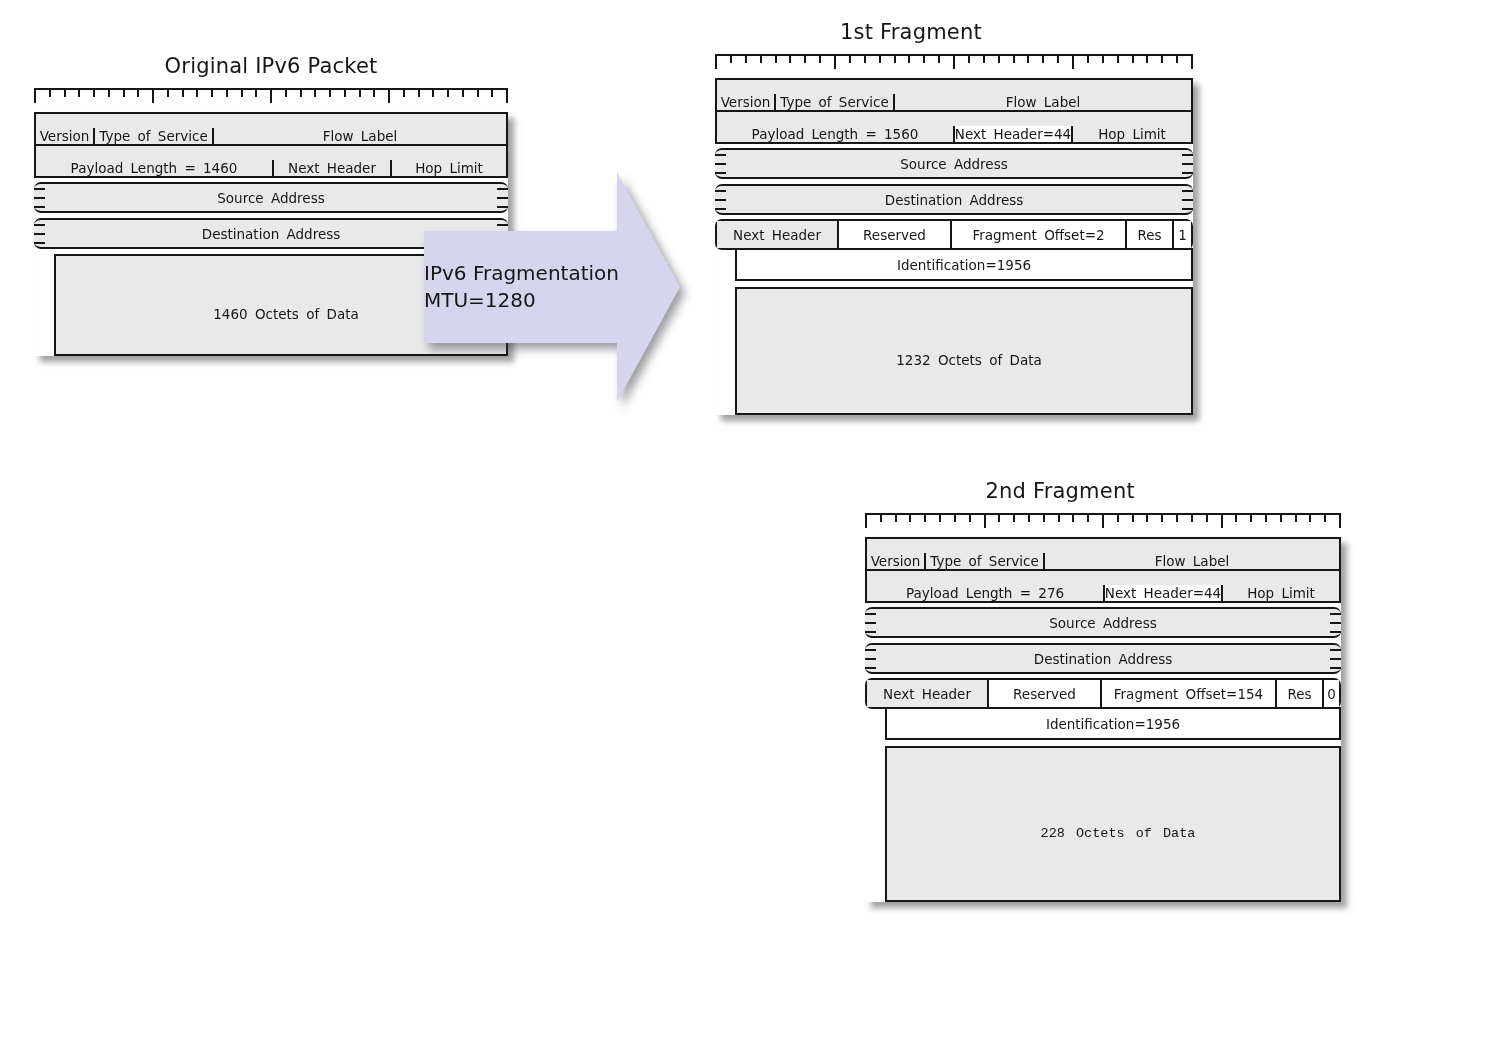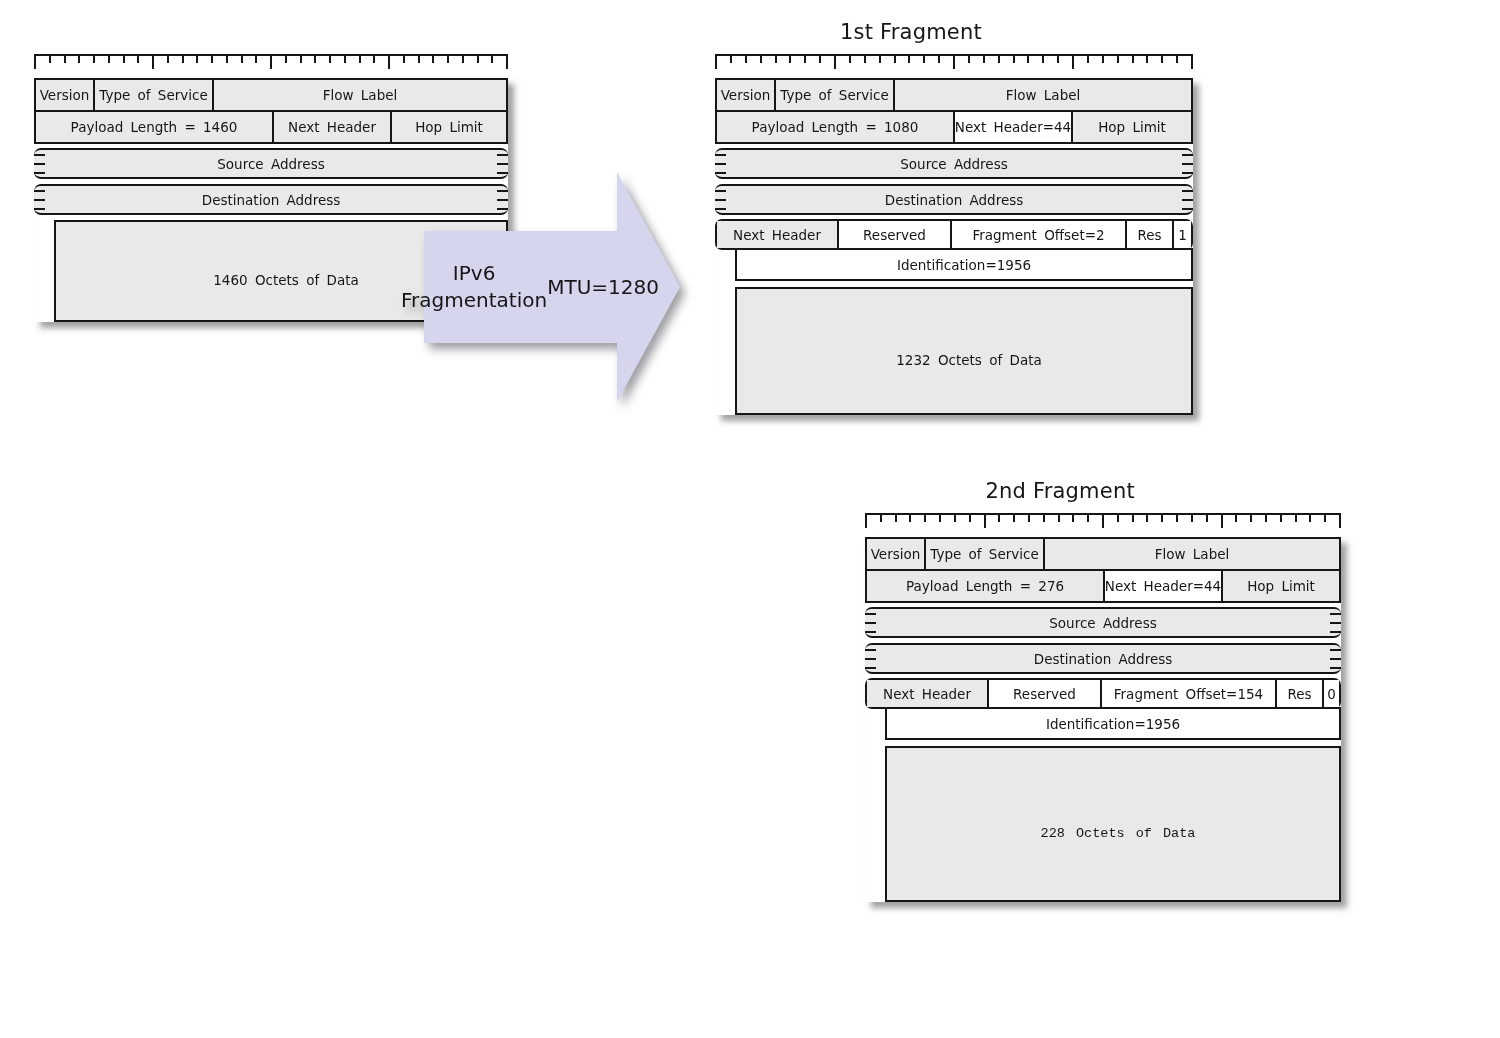--- a/index.html
+++ b/index.html
@@ -40,21 +40,21 @@
     font-size:13.5px;word-spacing:3px;
   }
   .cell{
     box-sizing:border-box;border-right:2px solid var(--border);
     display:flex;align-items:center;justify-content:center;
     background:var(--cell-gray);white-space:nowrap;
   }
   .cell:last-child{border-right:none;}
   .cell.grow{flex:1;}
   .cell.lite{background:var(--highlight-white);}
-  .h34{height:34px;}.h31{height:31px;border-radius:7px;}.h33{height:33px;}
+  .h34{height:34px;align-items:flex-end;}.h31{height:31px;border-radius:7px;}.h33{height:33px;}
   .h102{height:102px;}.h128{height:128px;}.h126{height:156px;font-family:Liberation Mono, monospace;}
   .merge{margin-top:-2px;}
   .gap4{margin-top:4px;}.gap5{margin-top:5px;}.gap6{margin-top:6px;}
   
   .wv{width:59px;}.wt{width:119px;}
   .wp{width:238px;}.wn{width:118px;}
   .w5a{width:122px;}.w5b{width:113px;}.w5c{width:175px;}.w5d{width:47px;}
   
   .prow.addr{
     border-left:none;border-right:none;position:relative;
@@ -76,28 +76,29 @@
     position:absolute;left:424px;top:172px;width:256px;height:230px;z-index:5;
     filter:drop-shadow(5px 6px 5px rgba(60,60,70,0.5));
   }
   .arrow-shape{
     position:absolute;left:0;top:0;width:256px;height:230px;
     background:var(--arrow-fill);
     clip-path:polygon(0px 59px,193px 59px,193px 0px,256px 115px,193px 230px,193px 171px,0px 171px);
   }
   .arrow-label{
     position:absolute;left:0;top:59px;width:212px;height:112px;
-    display:flex;flex-direction:row;justify-content:center;align-items:center;
+    display:flex;flex-direction:column;justify-content:center;align-items:flex-start;
     font-size:20px;line-height:27px;text-align:center;
   }
 </style>
 </head>
 <body>
 
 <section class="packet" id="pkt-original" style="left:34px;top:54px;width:474px;">
+  <h2 class="ptitle">Original IPv6 Packet</h2>
   <div class="ruler">
       <span class="tick major"></span>
       <span class="tick"></span>
       <span class="tick"></span>
       <span class="tick"></span>
       <span class="tick"></span>
       <span class="tick"></span>
       <span class="tick"></span>
       <span class="tick"></span>
       <span class="tick major"></span>
@@ -196,21 +197,21 @@
       <span class="tick"></span>
       <span class="tick major"></span>
     </div>
   <div class="pbox">
     <div class="prow h34">
       <div class="cell wv">Version</div>
       <div class="cell wt">Type of Service</div>
       <div class="cell grow">Flow Label</div>
     </div>
     <div class="prow h34 merge">
-      <div class="cell wp">Payload Length = 1080</div>
+      <div class="cell wp">Payload Length = 1560</div>
       <div class="cell wn lite">Next Header=44</div>
       <div class="cell grow">Hop Limit</div>
     </div>
     <div class="prow addr h31 gap4">
       <i class="adash l"></i>
       <span>Source Address</span>
       <i class="adash r"></i>
     </div>
     <div class="prow addr h31 gap5">
       <i class="adash l"></i>

